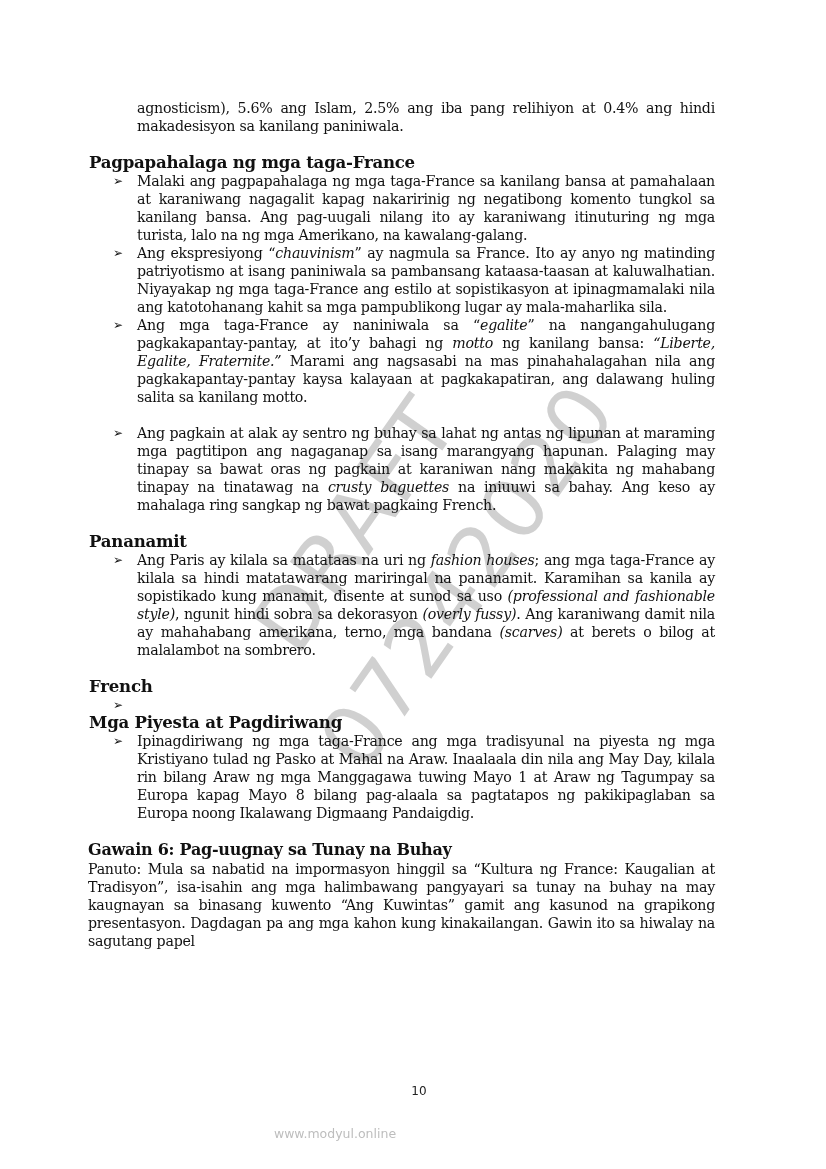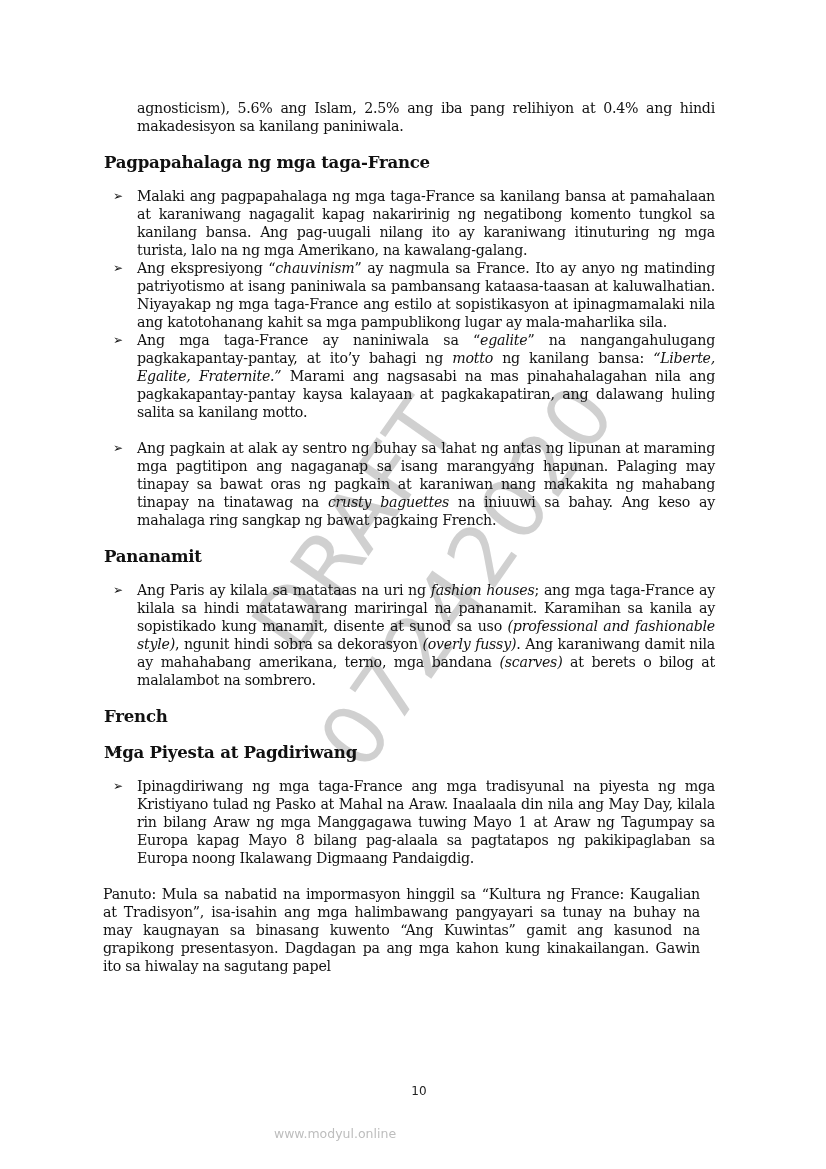--- a/index.html
+++ b/index.html
@@ -2,28 +2,28 @@
 <html><head>
 <meta charset="utf-8">
 <style>
   html, body { margin: 0; padding: 0; background: #ffffff; }
   body { width: 826px; height: 1169px; position: relative; overflow: hidden;
          font-family: "DejaVu Serif", "Liberation Serif", serif; color: #111; }
   .page { position: absolute; left: 0; top: 0; width: 826px; height: 1169px; }
   .content { position: absolute; left: 88px; top: 99px; width: 627px;
              font-size: 14.2px; line-height: 18px; letter-spacing: -0.25px; }
   .para-cont { margin: 0 0 0 49px; text-align: justify; }
-  .heading { font-weight: bold; margin: 16px; }
+  .heading { font-weight: bold; margin: 1px; }
   .section { margin-top: 18px; }
   ul.bullets { list-style: none; margin: 0; padding: 0; }
   ul.bullets li { position: relative; padding-left: 49px; text-align: justify; margin: 0; }
   .bullet-icon { position: absolute; left: 25px; top: 0; font-size: 12px;
                  font-family: "DejaVu Sans", sans-serif; }
   .activity-title { font-weight: bold; font-size: 16px; margin: 0; line-height: 20px; }
-  .activity-body { text-align: justify; margin: 15px; }
+  .activity-body { text-align: justify; margin: 0; }
   .page-number { position: absolute; left: 0; width: 826px; top: 1084px; text-align: center;
                  font-family: "DejaVu Sans", sans-serif; font-size: 12px; color: #222; padding-left: 6px; }
   .footer-url { position: absolute; left: 0; width: 670px; top: 1126px; text-align: center;
                 font-family: "DejaVu Sans", sans-serif; font-size: 12.5px; color: #bdbdbd; }
   .watermark { position: absolute; left: 0; top: 0; width: 826px; height: 1169px; pointer-events: none; }
   .wm { position: absolute; font-family: "DejaVu Sans", sans-serif; color: rgba(150,150,150,0.45);
         transform: rotate(-55deg); transform-origin: center; white-space: nowrap; letter-spacing: 2px; }
   .wm-1 { left: 220px; top: 490px; font-size: 84px; width: 250px; text-align: center; }
   .wm-2 { left: 255px; top: 545px; font-size: 84px; width: 400px; text-align: center; }
   i { font-style: italic; }
@@ -69,19 +69,20 @@
         </div>
         <div class="section">
           <h3 class="heading">Mga Piyesta at Pagdiriwang</h3>
           <ul class="bullets">
             <li><span class="bullet-icon">➢</span><span>Ipinagdiriwang ng mga taga-France ang mga tradisyunal na piyesta ng mga Kristiyano tulad ng Pasko at Mahal na Araw. Inaalaala din nila ang May Day, kilala rin bilang Araw ng mga Manggagawa tuwing Mayo 1 at Araw ng Tagumpay sa Europa kapag Mayo 8 bilang pag-alaala sa pagtatapos ng pakikipaglaban sa Europa noong Ikalawang Digmaang Pandaigdig.</span></li>
           </ul>
         </div>
       </div>
 
     <div class="section">
+      <h2 class="activity-title">Gawain 6: Pag-uugnay sa Tunay na Buhay</h2>
       <p class="activity-body">Panuto: Mula sa nabatid na impormasyon hinggil sa “Kultura ng France: Kaugalian at Tradisyon”, isa-isahin ang mga halimbawang pangyayari sa tunay na buhay na may kaugnayan sa binasang kuwento “Ang Kuwintas” gamit ang kasunod na grapikong presentasyon. Dagdagan pa ang mga kahon kung kinakailangan. Gawin ito sa hiwalay na sagutang papel</p>
     </div>
   </div>
 
   <div class="page-number">10</div>
   <div class="footer-url">www.modyul.online</div>
 </div>
 
 </body></html>

